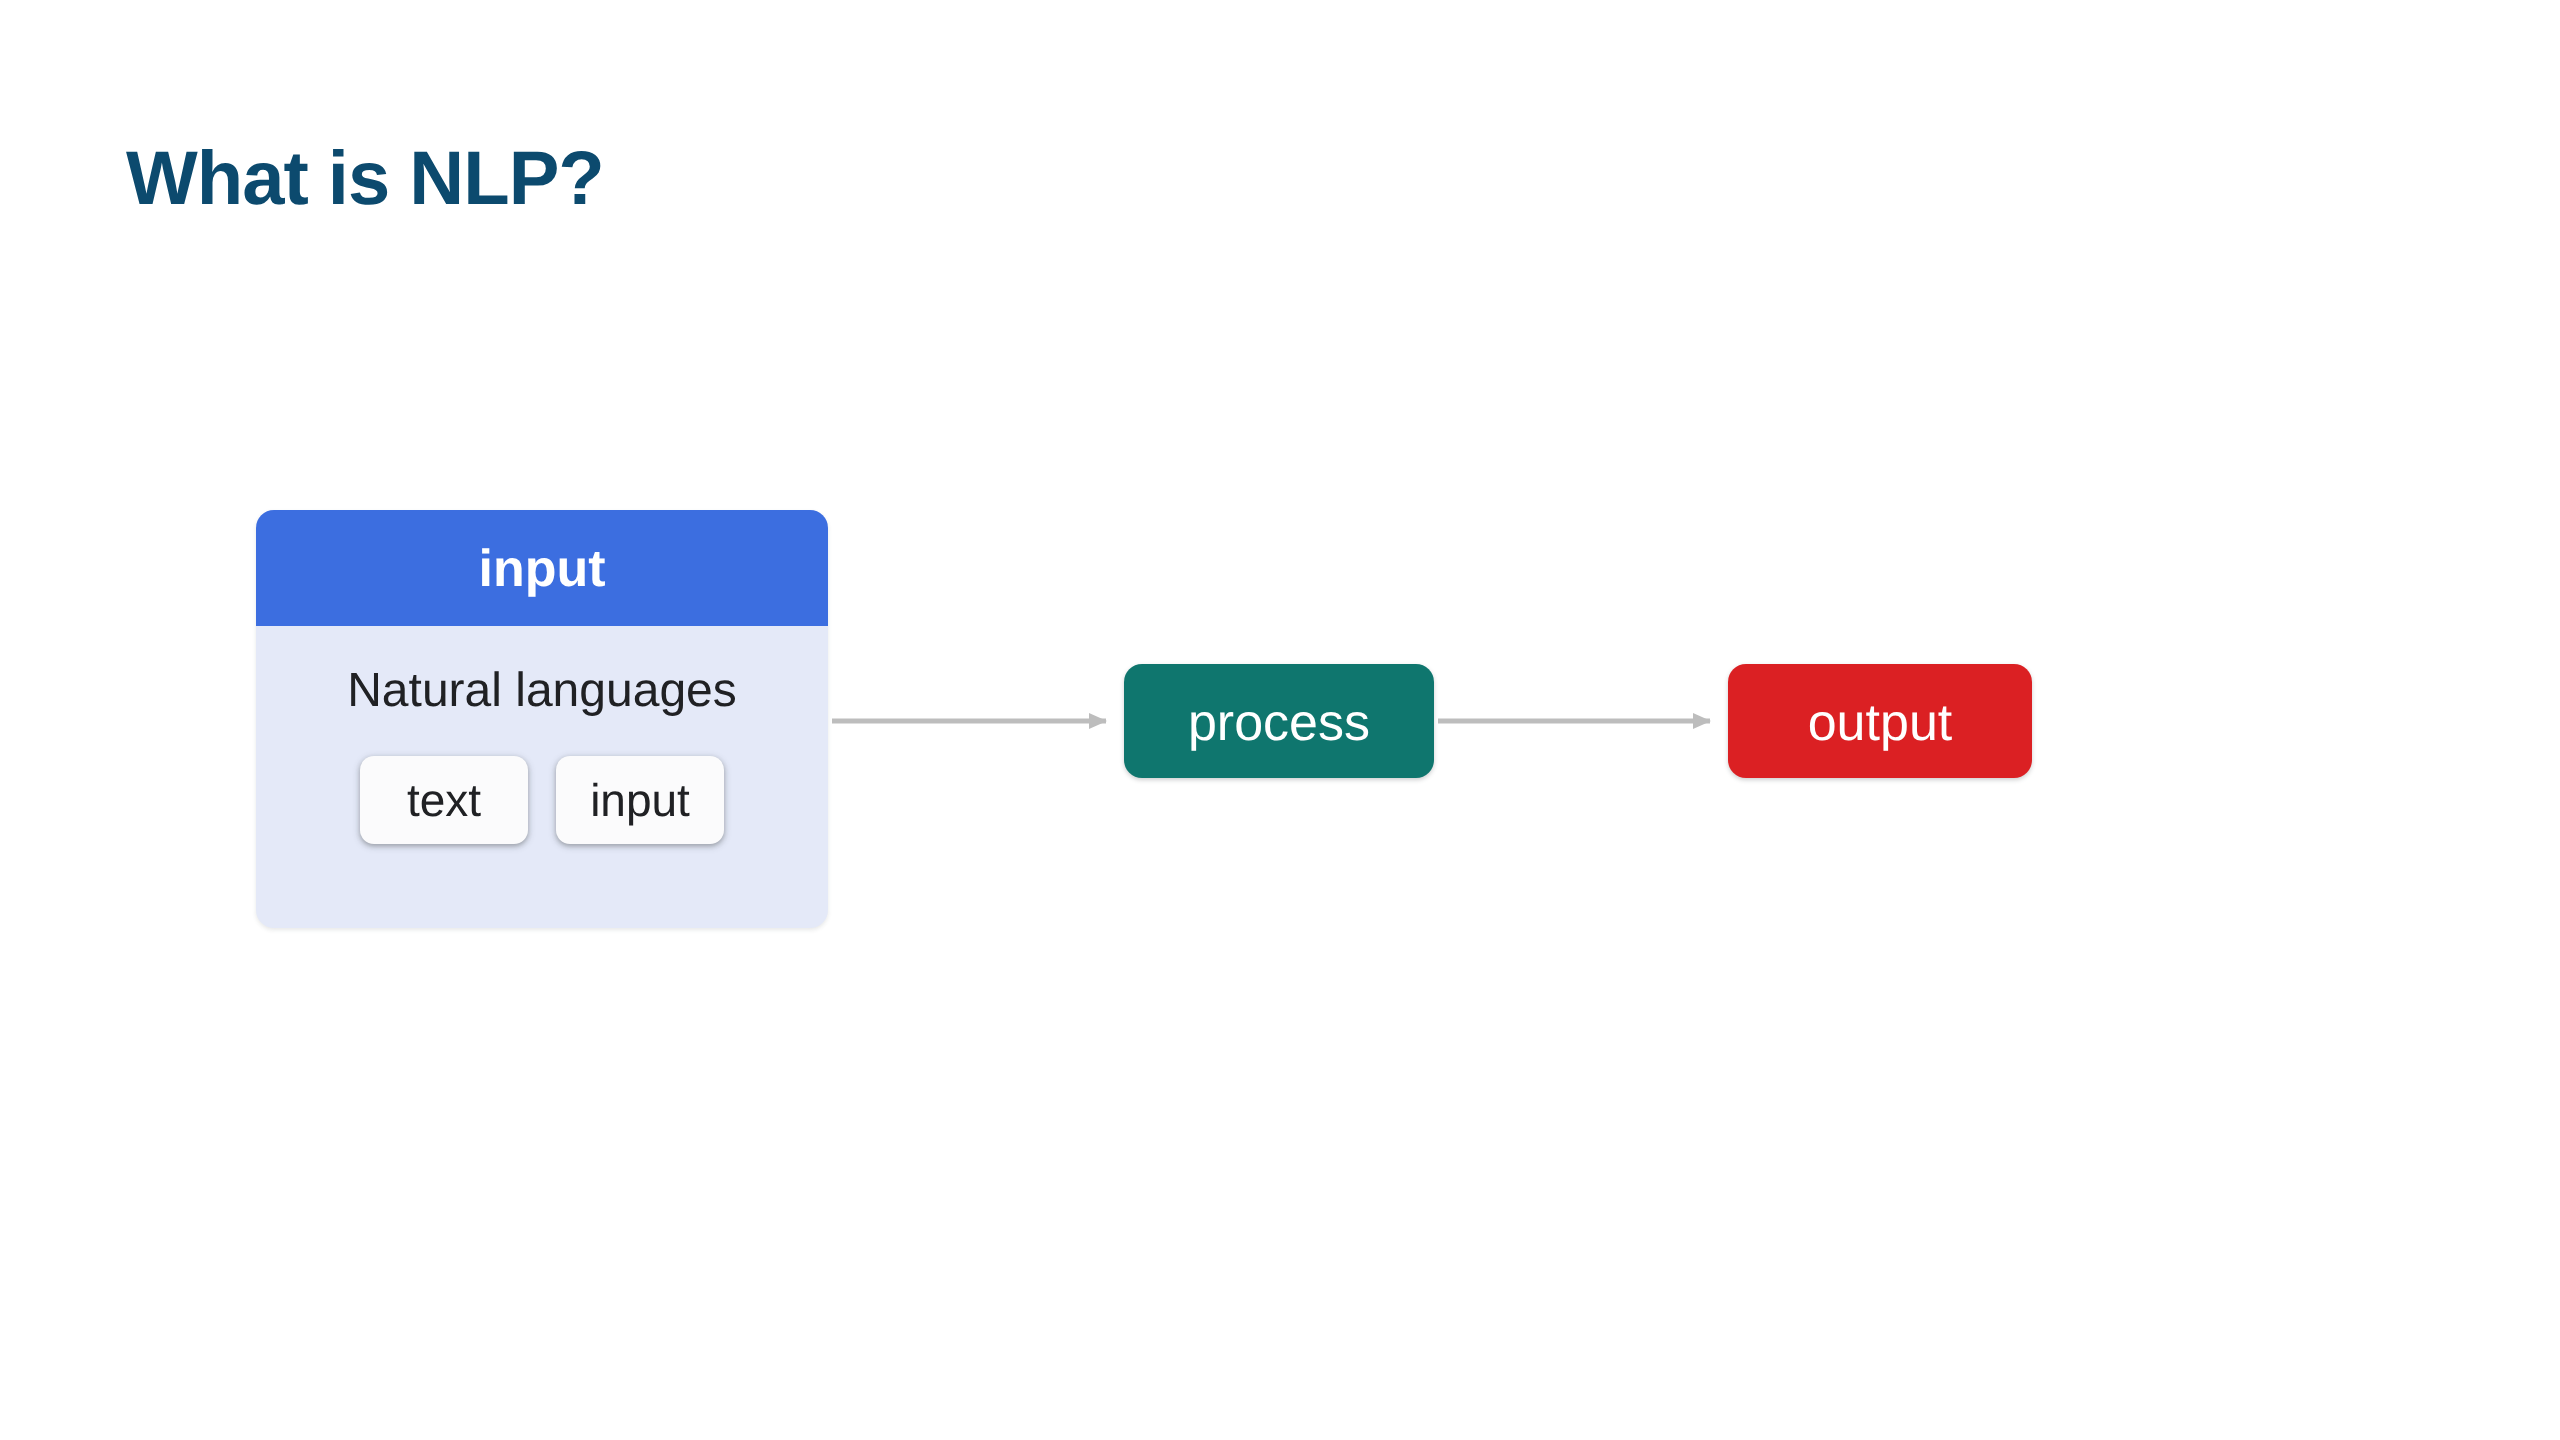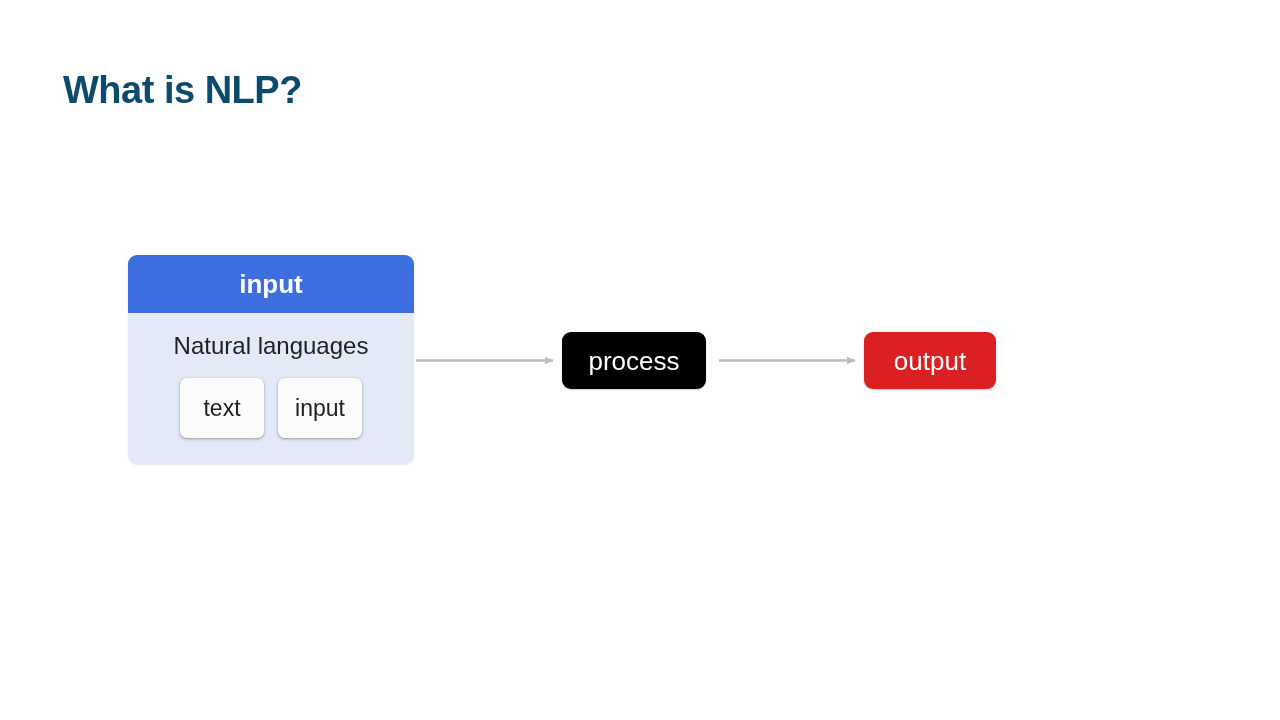--- a/index.html
+++ b/index.html
@@ -87,58 +87,58 @@
   .chip-row {
     display: flex;
     gap: 14px;
     margin-top: 18px;
   }
 
   .chip {
     background: #fbfbfc;
     border-radius: 7px;
     min-width: 84px;
-    height: 60px;
+    height: 44px;
     padding: 0 8px;
     display: flex;
     align-items: center;
     justify-content: center;
     font-size: 23px;
     line-height: 26px;
     color: #202124;
     box-shadow: 0 1px 2px rgba(60,64,67,0.30), 0 1px 3px 1px rgba(60,64,67,0.15);
   }
 
   
   .process-node {
     position: absolute;
     left: 562px;
     top: 332px;
-    width: 144px;
+    width: 155px;
     height: 57px;
     border-radius: 9px;
-    background: #000000;
+    background: #0f766e;
     display: flex;
     align-items: center;
     justify-content: center;
     box-shadow: 0 1px 2px rgba(60,64,67,0.25);
   }
 
   .process-node-label {
     color: #ffffff;
     font-size: 26px;
     line-height: 30px;
   }
 
   
   .output-node {
     position: absolute;
     left: 864px;
     top: 332px;
-    width: 132px;
+    width: 152px;
     height: 57px;
     border-radius: 9px;
     background: #db2023;
     display: flex;
     align-items: center;
     justify-content: center;
     box-shadow: 0 1px 2px rgba(60,64,67,0.25);
   }
 
   .output-node-label {

